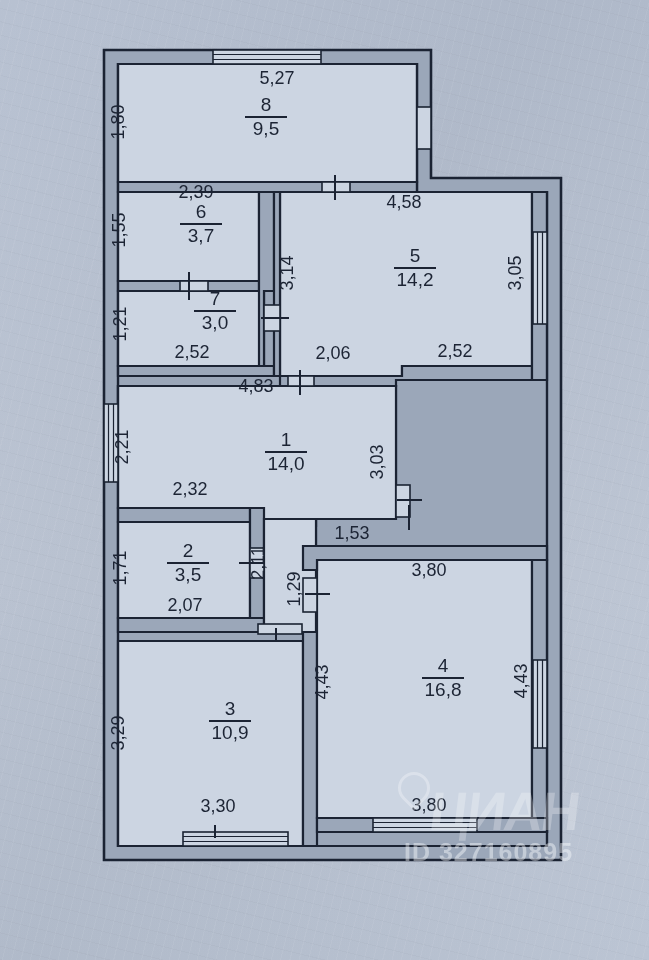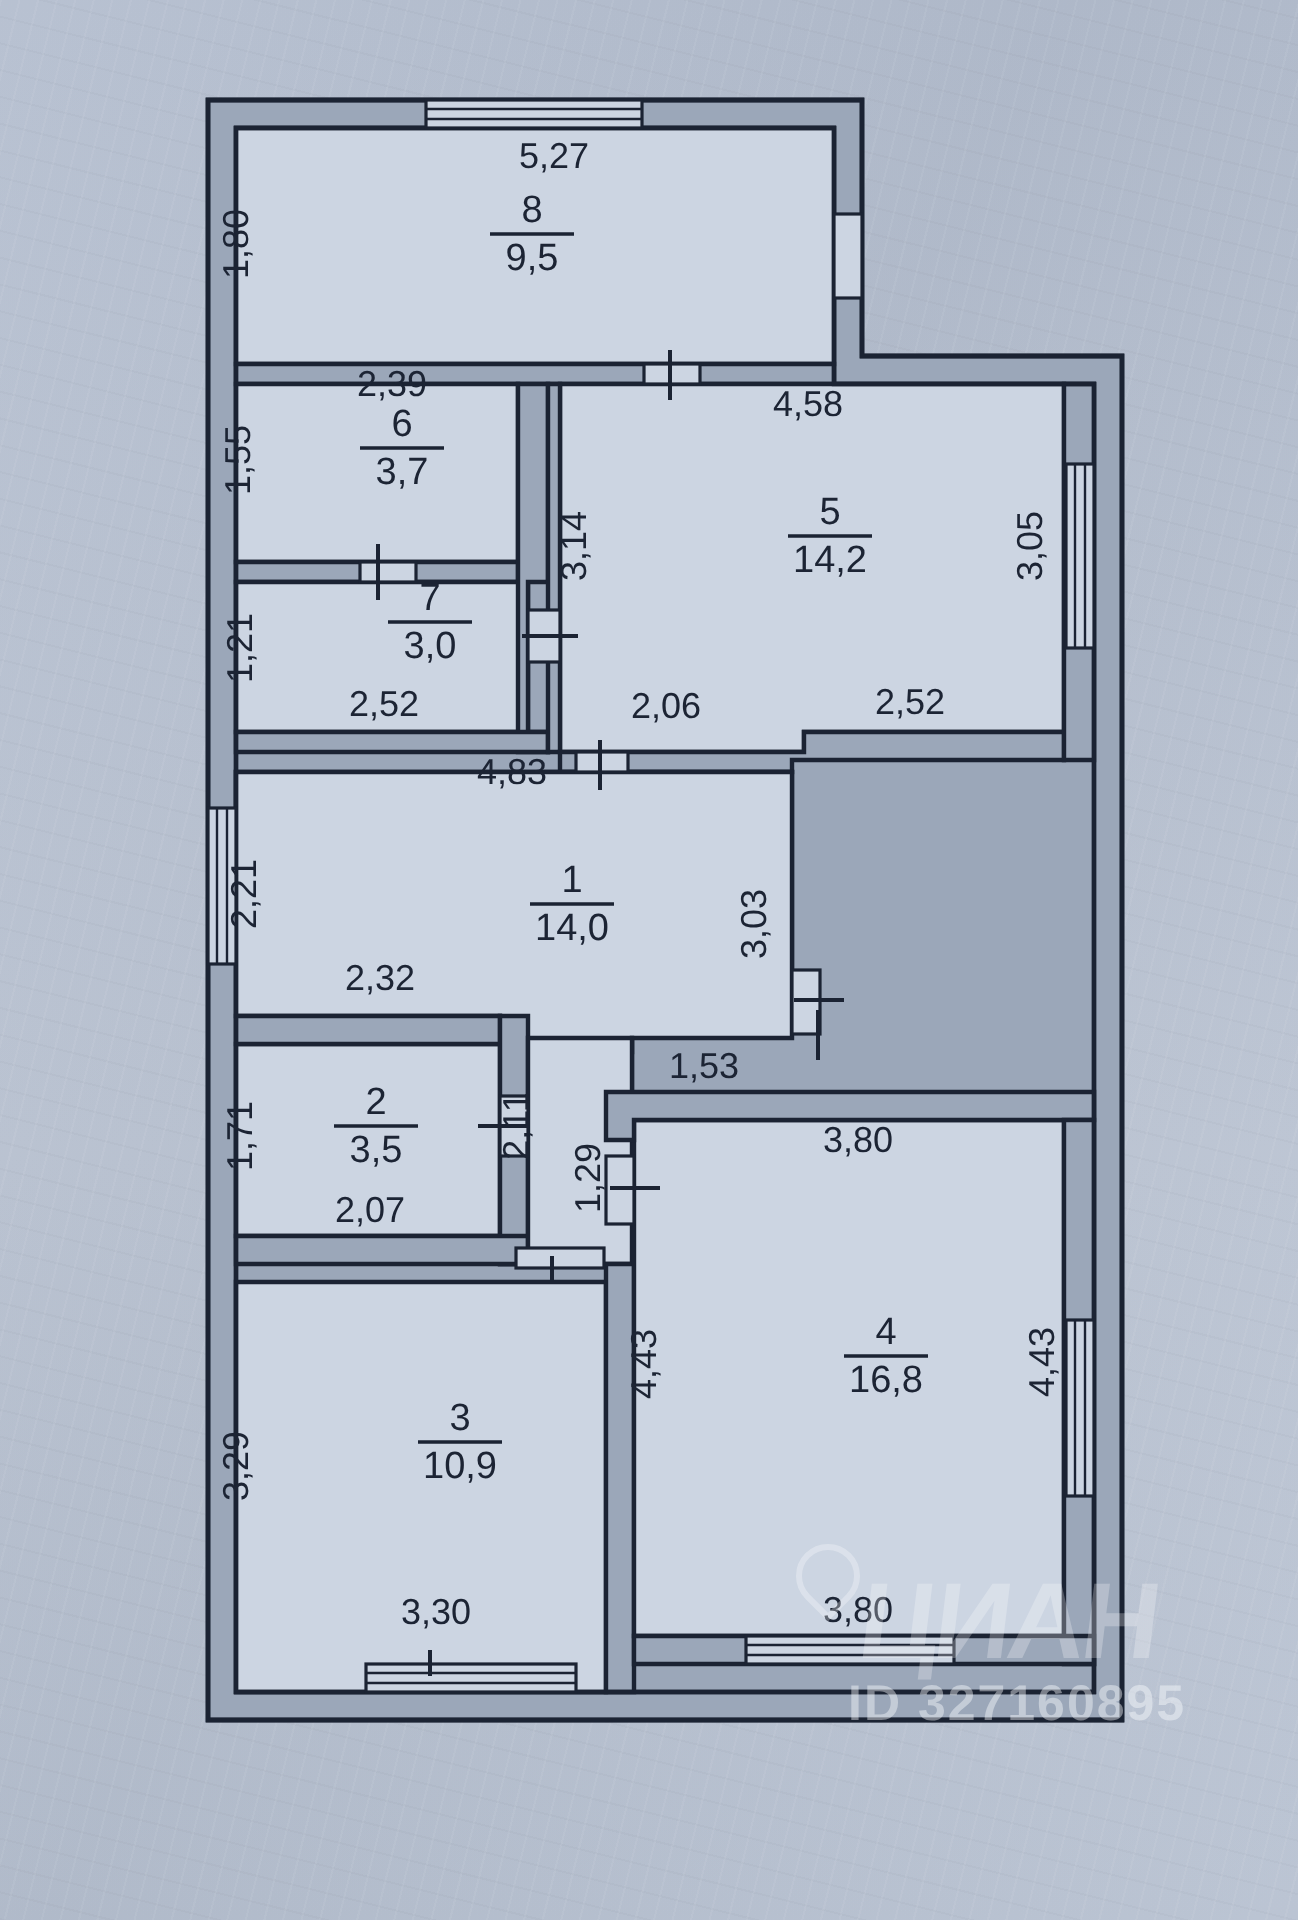--- a/index.html
+++ b/index.html
@@ -41,21 +41,21 @@
   }
   .wm {
     position: absolute;
     color: rgba(255,255,255,0.40);
     font-family: "Liberation Sans", sans-serif;
     letter-spacing: 1px;
     pointer-events: none;
     user-select: none;
   }
   #wm-id {
-    left: 424px;
+    left: 404px;
     top: 838px;
     font-size: 25px;
     font-weight: bold;
     color: rgba(250,252,255,0.43);
   }
   #wm-brand {
     left: 430px;
     top: 780px;
     font-size: 54px;
     font-weight: bold;

